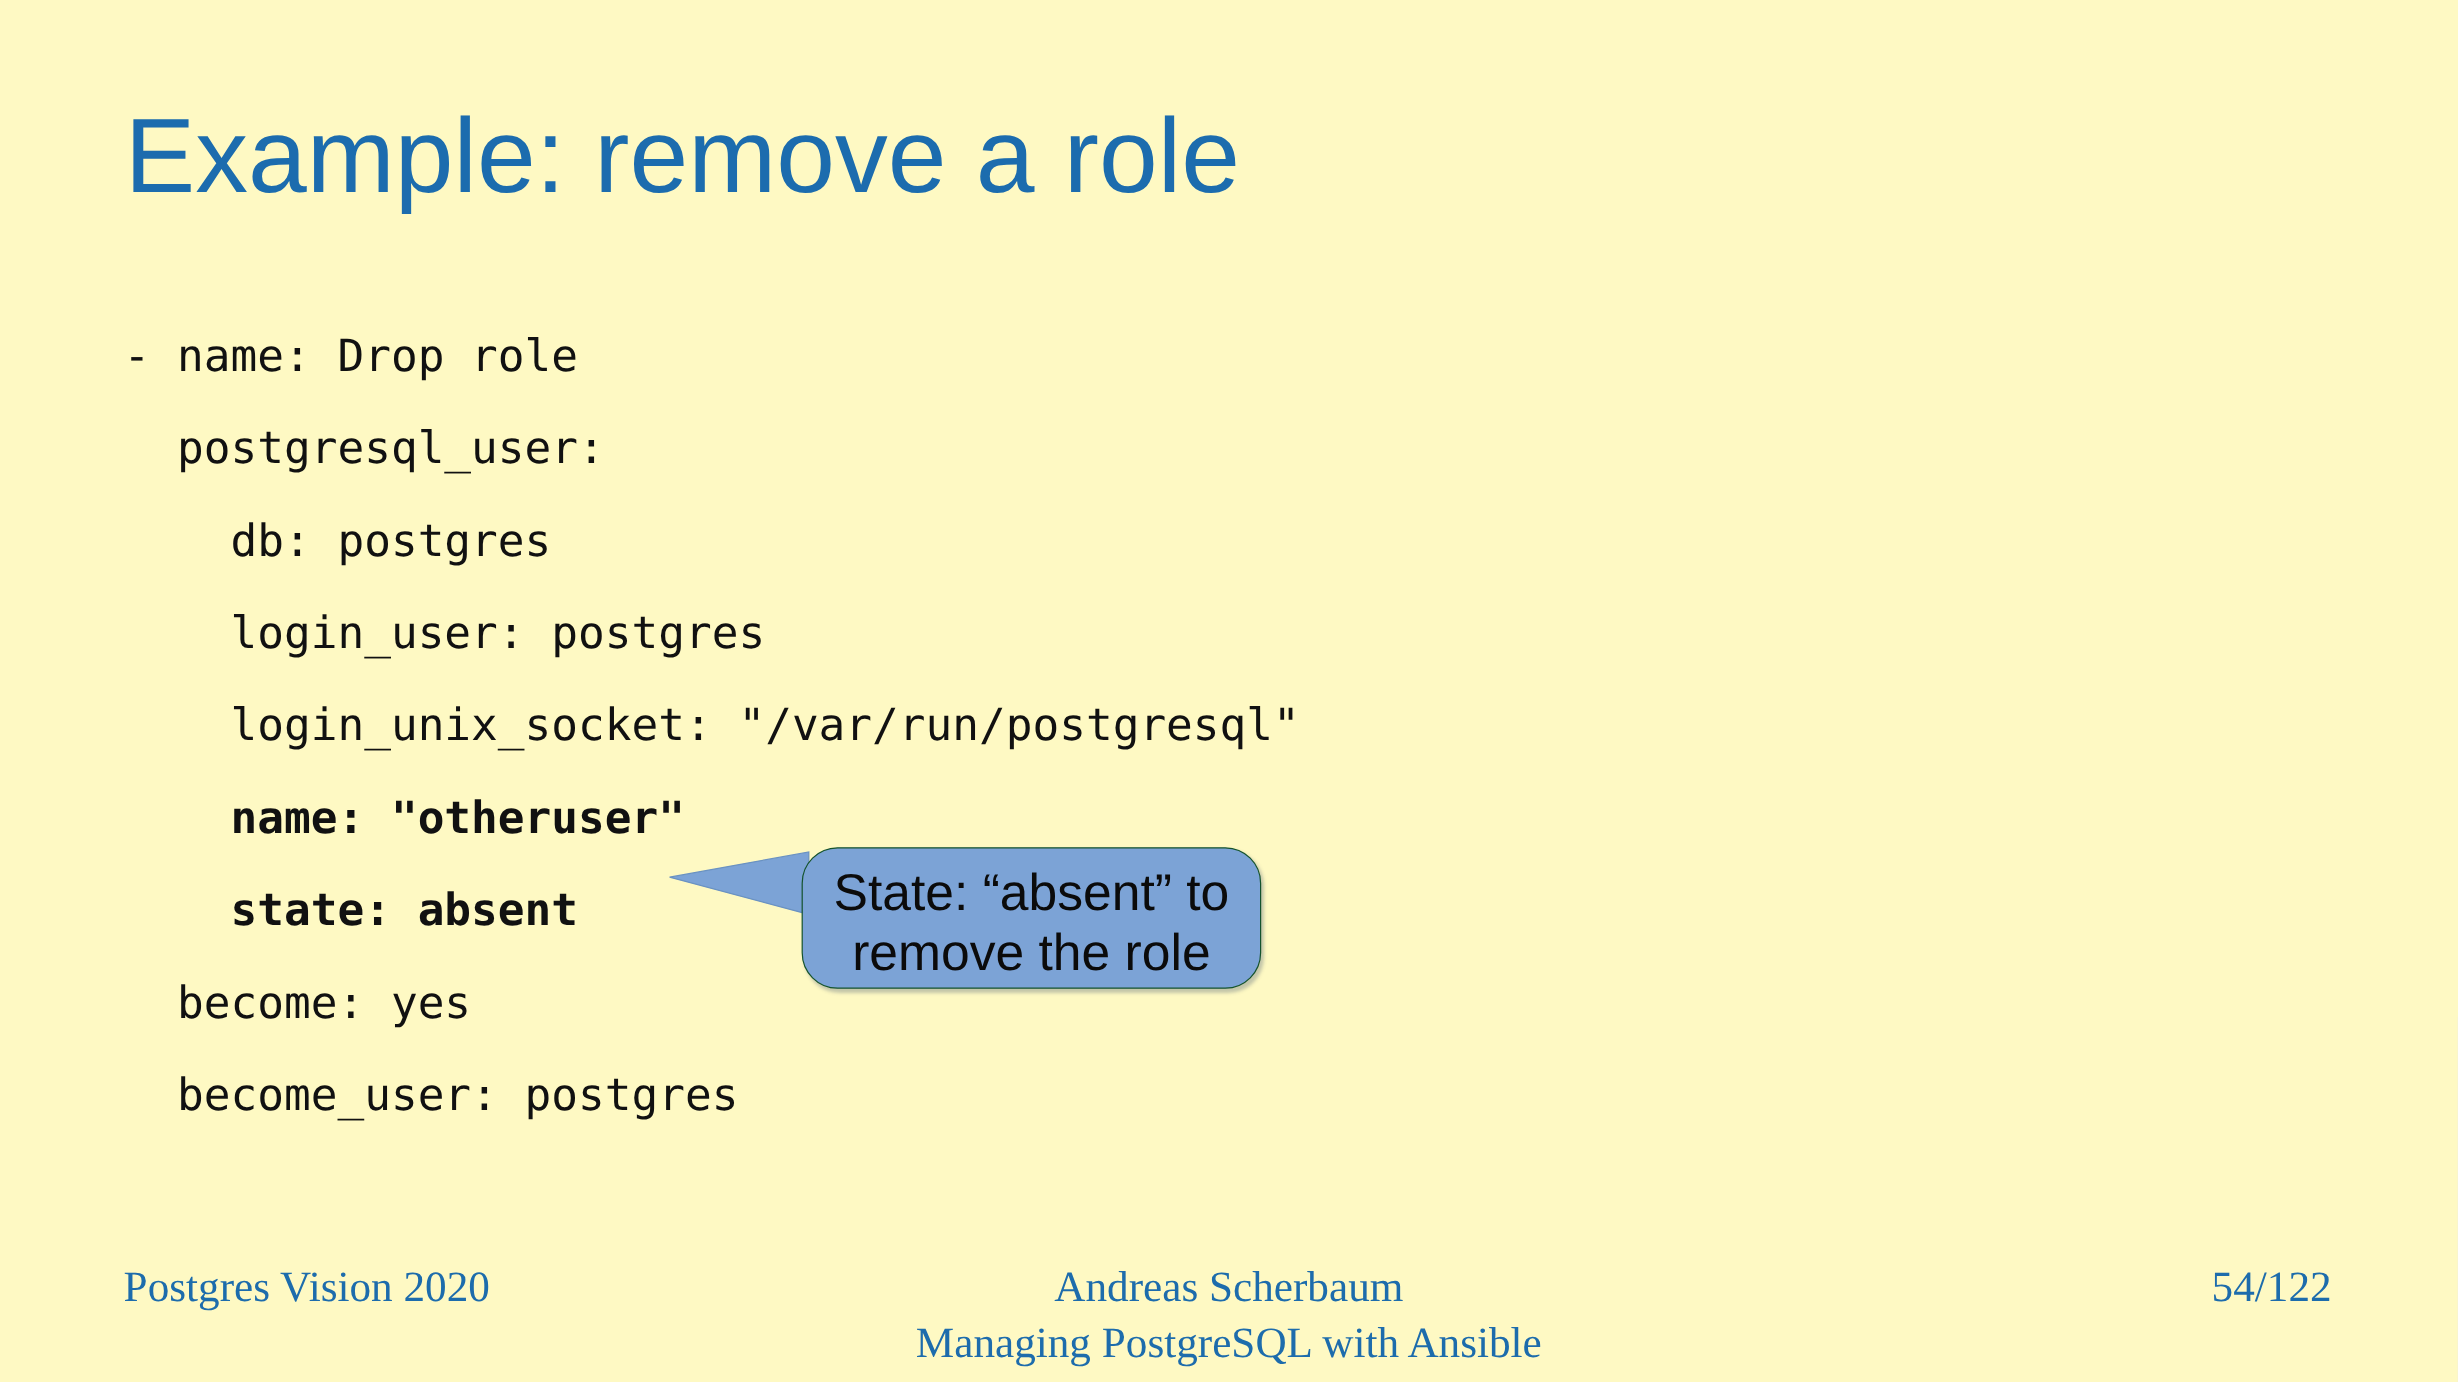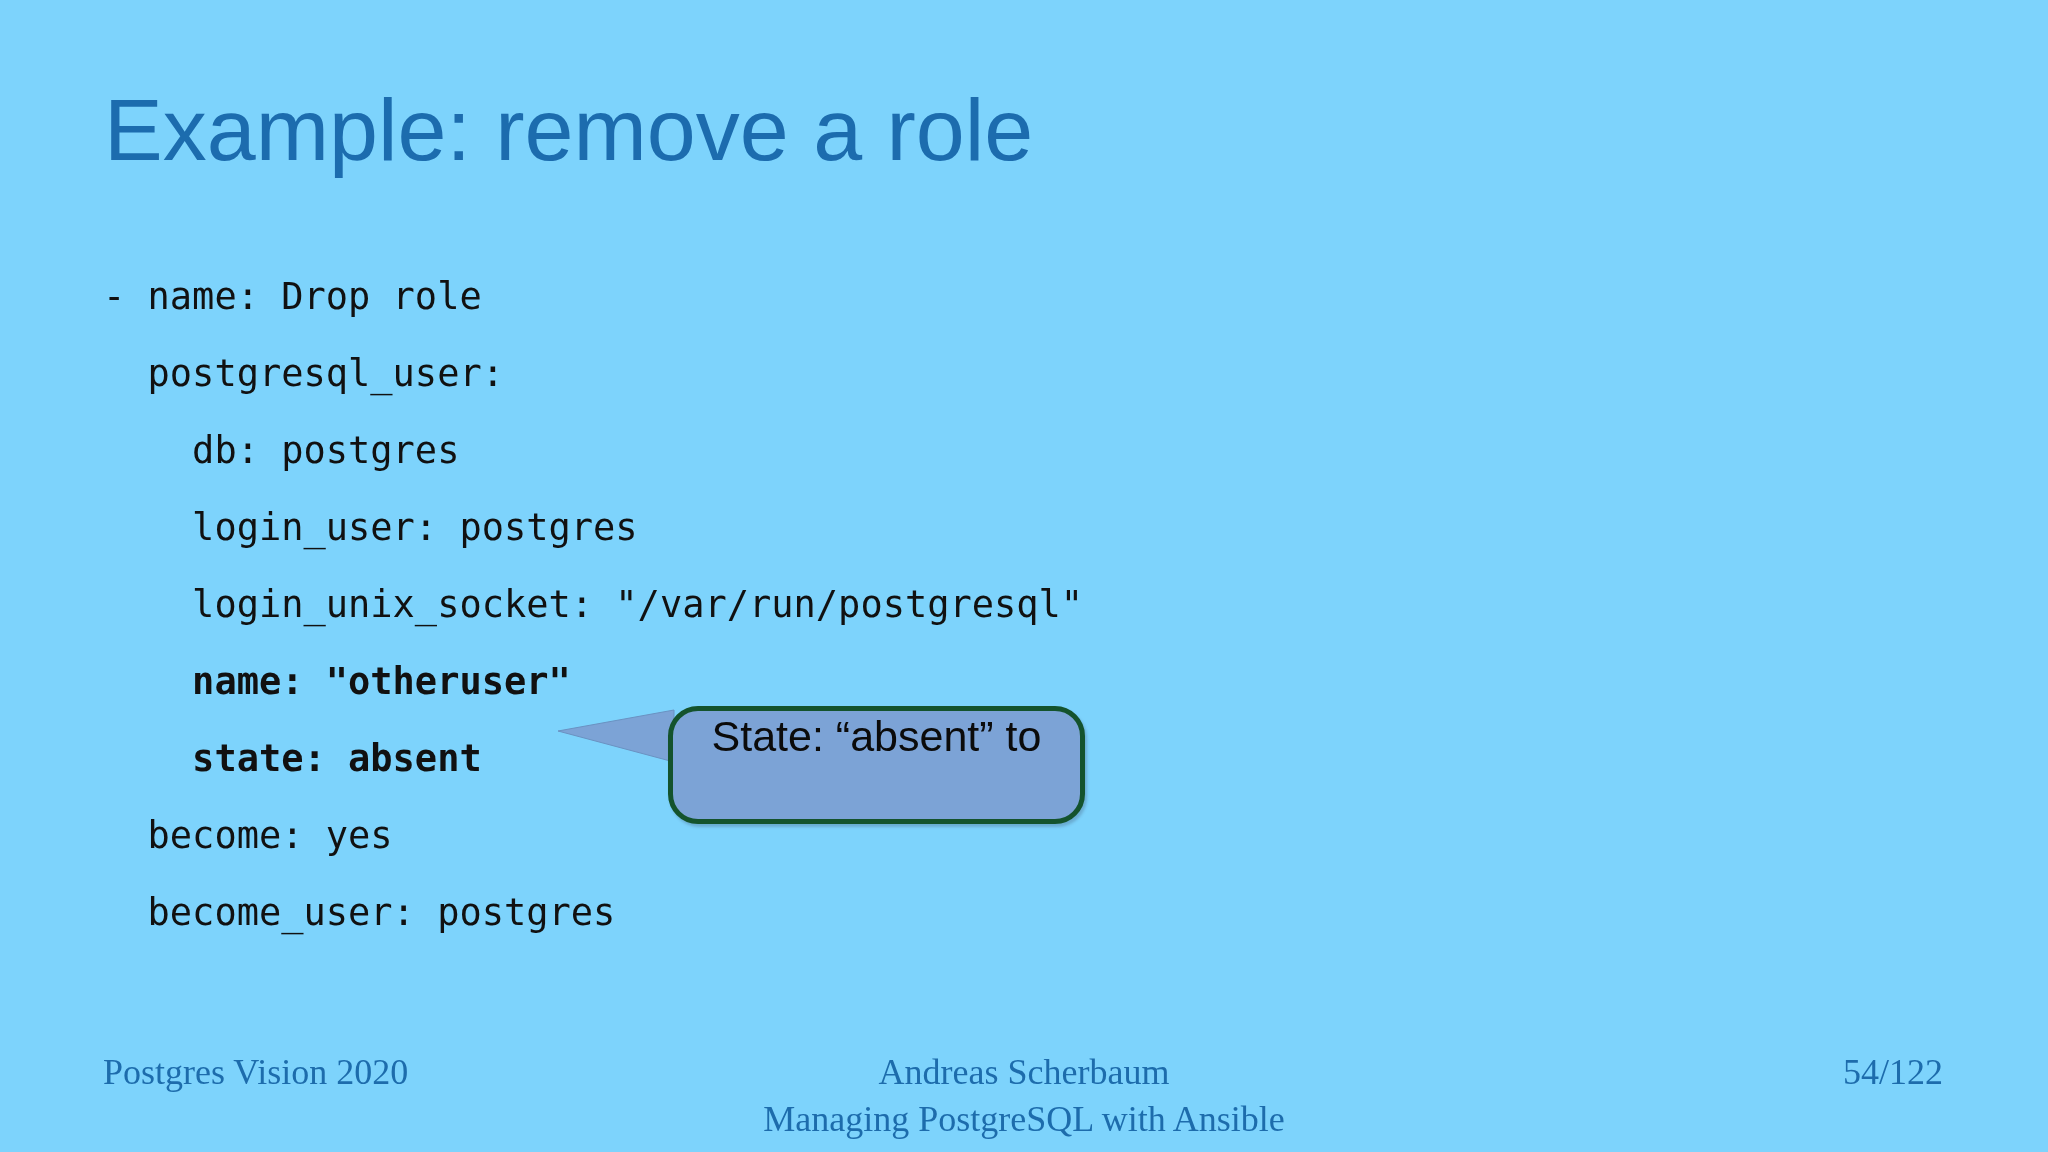--- a/index.html
+++ b/index.html
@@ -4,21 +4,21 @@
 <style>
   html,body{margin:0;padding:0;}
   body{
     width:2048px;height:1152px;
     background:#e9e9e9;
     font-family:"Liberation Sans", sans-serif;
   }
   .slide{
     position:relative;
     width:2048px;height:1152px;
-    background:#7dd3fc;
+    background:#fef9c3;
     overflow:hidden;
   }
   
   .title{
     position:absolute;
     left:104px; top:84px;
     font-size:88px;
     line-height:1.05;
     font-weight:400;
     color:#1c6cae;
@@ -39,27 +39,28 @@
   .code .code-line.bold{font-weight:bold;}
   
   .callout-tail{
     position:absolute;
     left:548px; top:700px;
     width:140px; height:72px;
   }
   .callout{
     position:absolute;
     left:668px; top:706px;
-    width:417px; height:118px;
+    width:383px; height:118px;
     background:#7ca3d6;
-    border:5px solid #14532d;
+    border:1px solid #14532d;
     border-radius:30px;
     box-shadow:2px 3px 3px rgba(60,80,110,0.30);
     text-align:center;
     box-sizing:border-box;
+    padding-top:12px;
   }
   .callout .callout-line{
     display:block;
     font-size:43px;
     line-height:50px;
     color:#0b0b0b;
     white-space:nowrap;
   }
   
   .footer-left, .footer-center, .footer-right{
@@ -85,20 +86,21 @@
   <div class="title">Example: remove a role</div>
 
   <div class="code"><div class="code-line">- name: Drop role</div><div class="code-line">  postgresql_user:</div><div class="code-line">    db: postgres</div><div class="code-line">    login_user: postgres</div><div class="code-line">    login_unix_socket: "/var/run/postgresql"</div><div class="code-line bold">    name: "otheruser"</div><div class="code-line bold">    state: absent</div><div class="code-line">  become: yes</div><div class="code-line">  become_user: postgres</div></div>
 
   <svg class="callout-tail" viewBox="0 0 140 72" xmlns="http://www.w3.org/2000/svg">
     <polygon points="10,31 126,10 126,62" fill="#7ca3d6" stroke="#6a92c2" stroke-width="1"></polygon>
   </svg>
 
   <div class="callout">
     <span class="callout-line">State: “absent” to</span>
+    <span class="callout-line">remove the role</span>
   </div>
 
   <div class="footer-left">Postgres Vision 2020</div>
 
   <div class="footer-center">
     <span class="fc-line">Andreas Scherbaum</span>
     <span class="fc-line">Managing PostgreSQL with Ansible</span>
   </div>
 
   <div class="footer-right">54/122</div>

